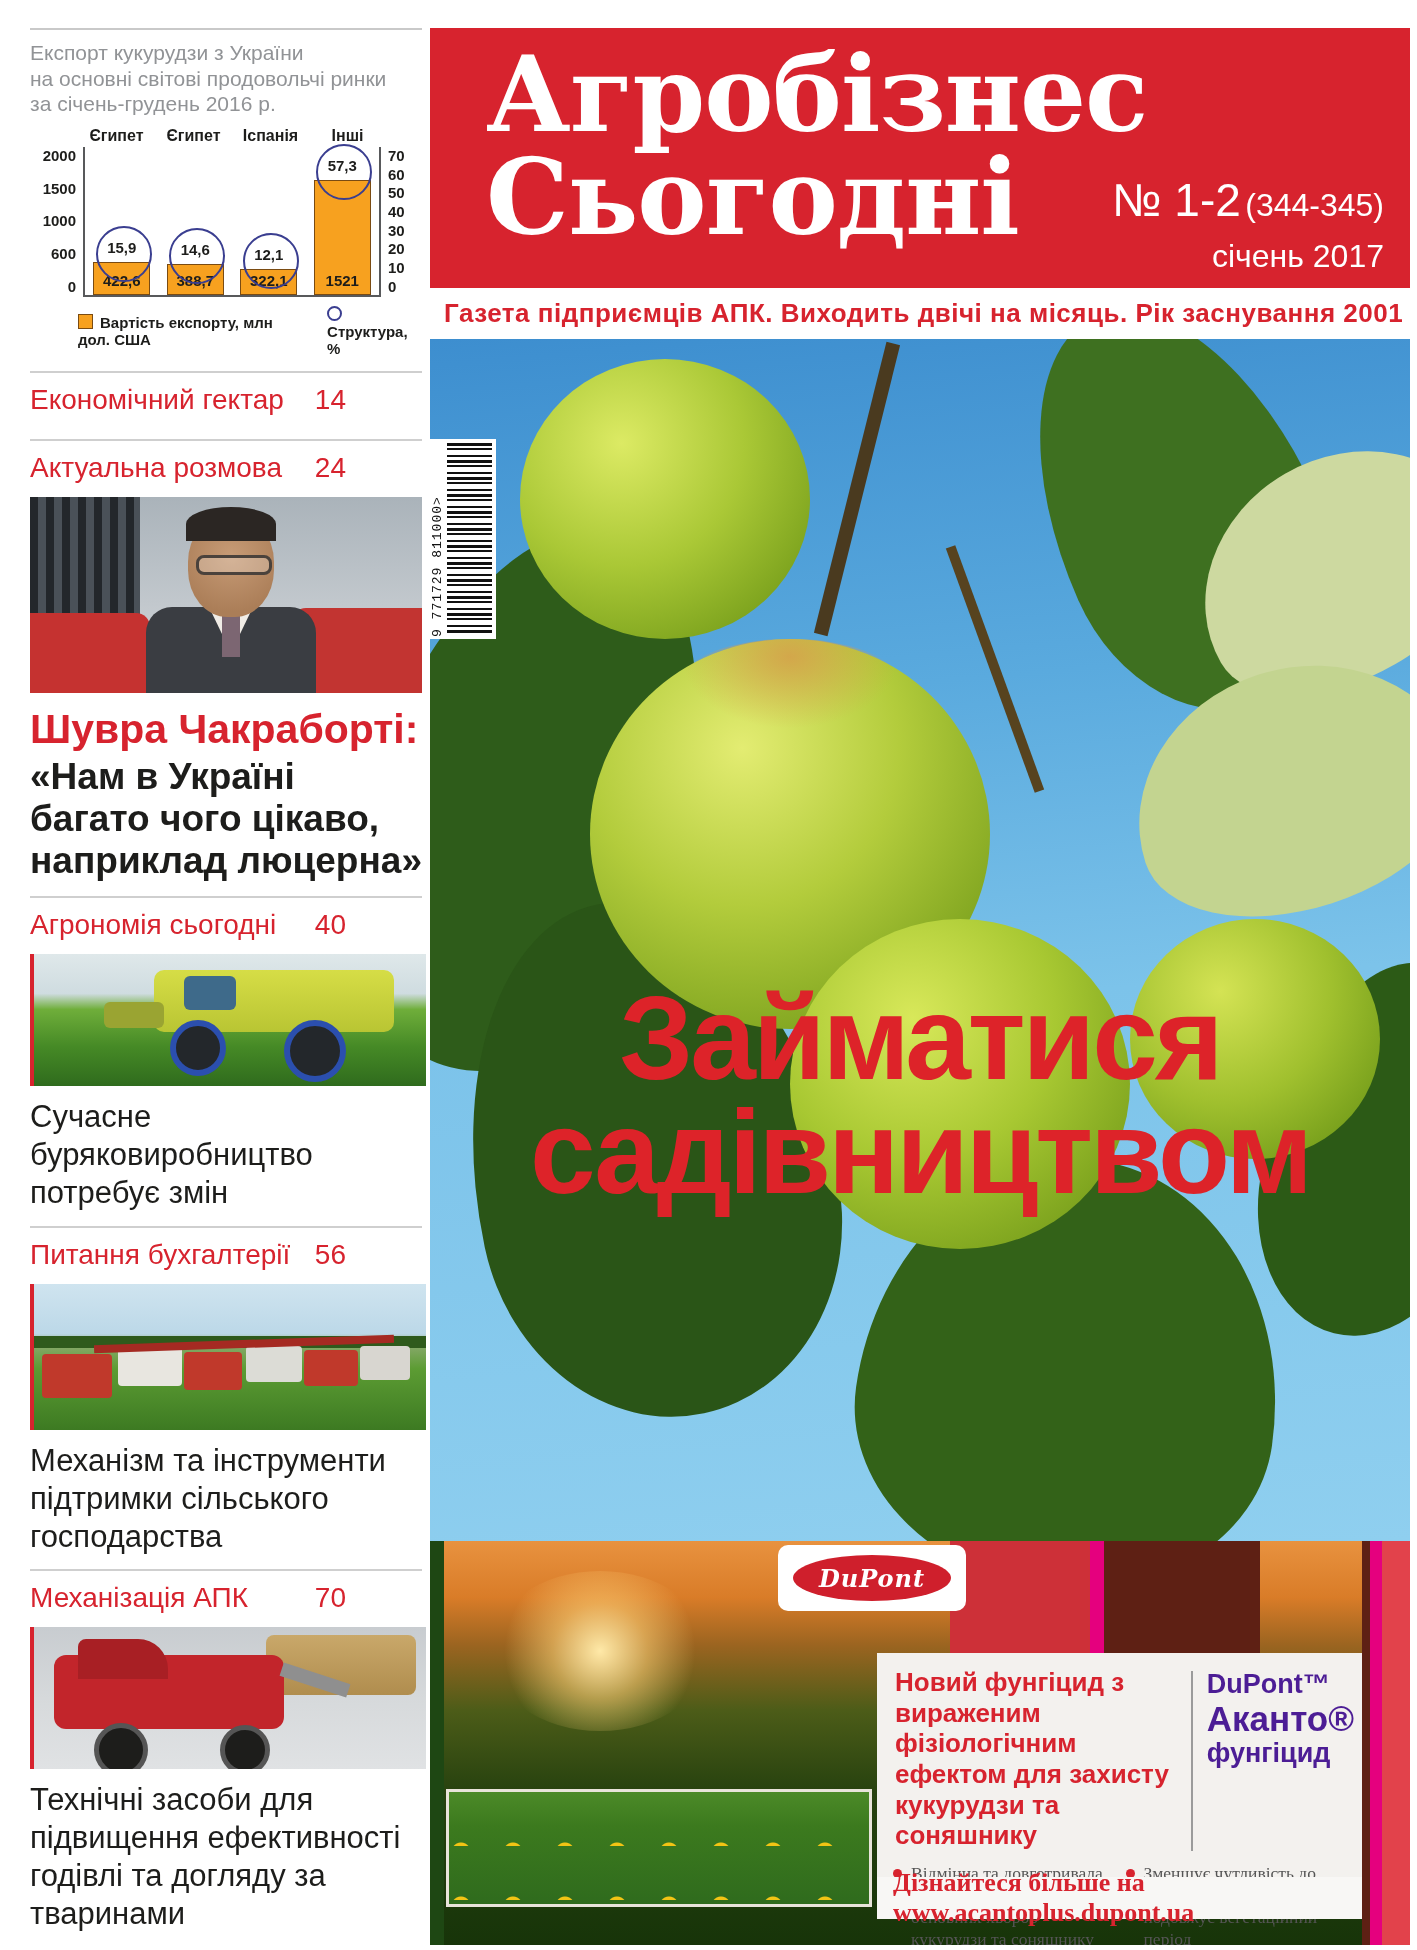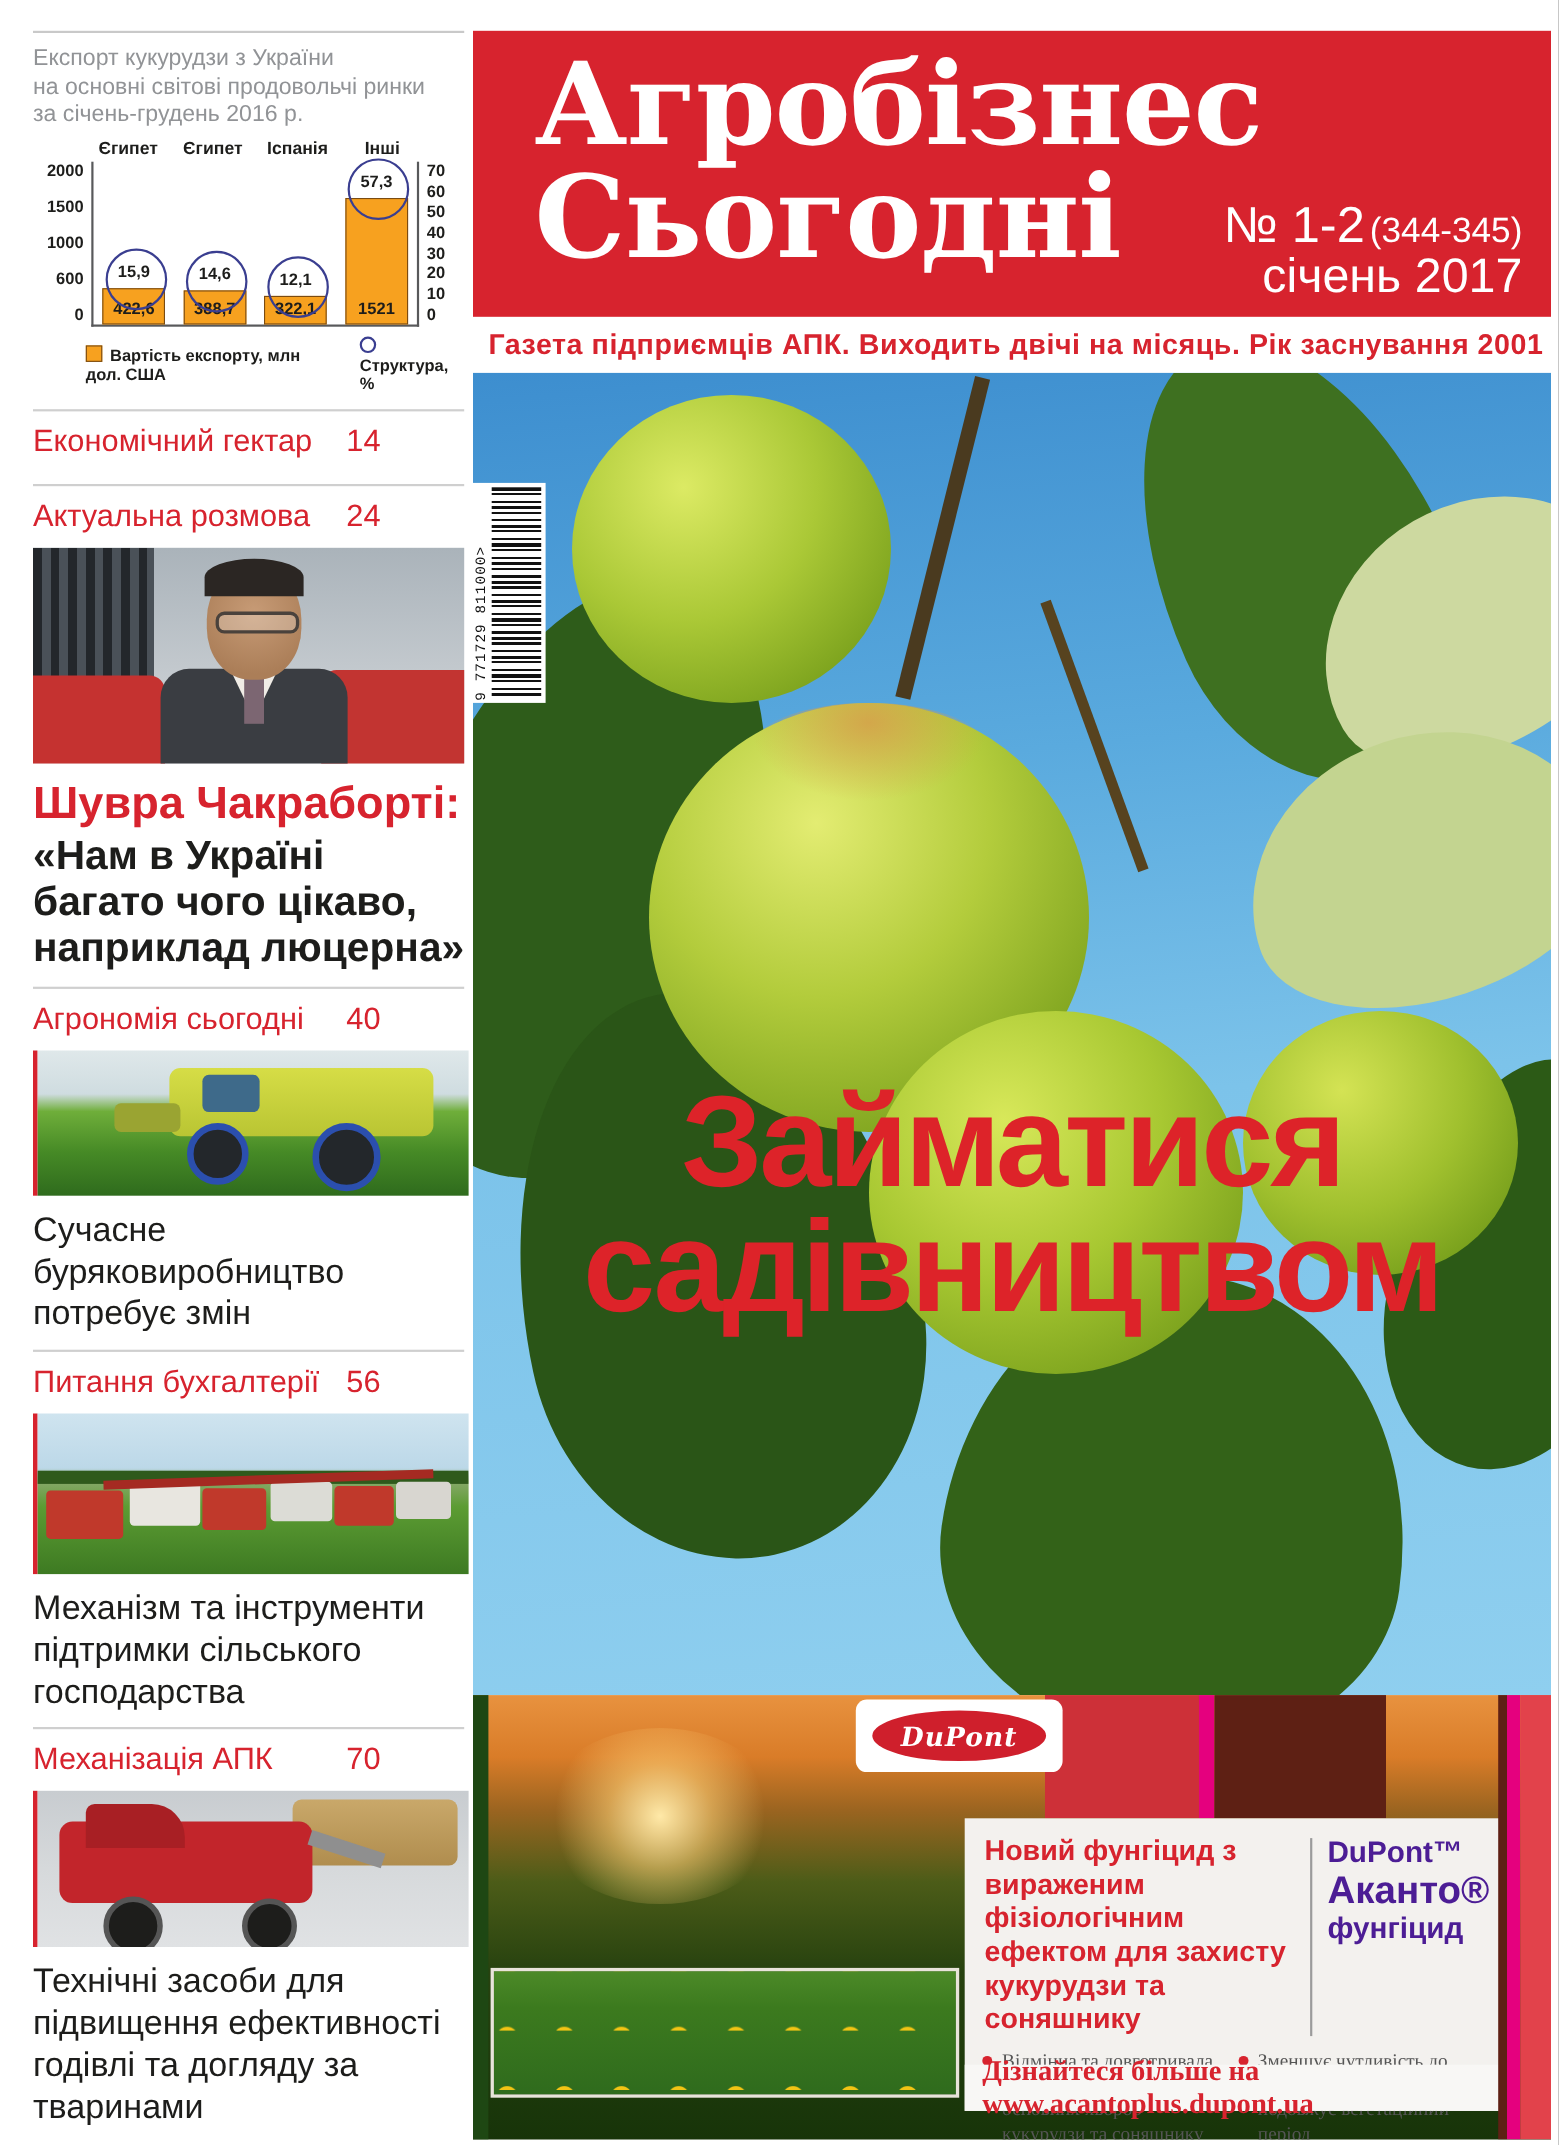--- a/index.html
+++ b/index.html
@@ -38,21 +38,21 @@
   
   .art{position:absolute;}
   
   .right-area{position:absolute;left:430px;top:28px;width:980px;}
   .banner{position:relative;height:260px;background:#d7232e;color:#fff;}
   .banner .mast{padding:16px 0 0 56px;font-family:"DejaVu Serif","Liberation Serif",serif;
                 font-weight:bold;font-size:104px;line-height:0.99;letter-spacing:-1px;}
   .issue{position:absolute;right:26px;bottom:14px;text-align:right;color:#fff;line-height:1.05;}
   .issue .no{font-size:46px;}
   .issue .rng{font-size:32px;}
-  .issue .dt{font-size:44px;margin-top:0;}
+  .issue .dt{font-size:32px;margin-top:16px;}
   .tagline{color:#d7232e;font-weight:bold;font-size:26px;margin:10px 0 0 14px;letter-spacing:0.5px;}
   .cover-photo{position:relative;height:1202px;margin-top:10px;overflow:hidden;
                background:linear-gradient(175deg,#3d8ecf 0%,#5aaade 30%,#7cc3ea 55%,#8fcfef 100%);}
   .leaf{position:absolute;border-radius:50% 50% 50% 50%/60% 60% 40% 40%;}
   .apple{position:absolute;border-radius:50%;}
   .headline{position:absolute;left:0;right:0;top:642px;text-align:center;color:#dd2329;
             font-weight:bold;font-size:118px;line-height:0.97;letter-spacing:-3px;}
   .barcode{position:absolute;left:0;top:100px;width:66px;height:200px;background:#fff;display:flex;}
   .bc-digits{writing-mode:vertical-rl;transform:rotate(180deg);font-family:"Liberation Mono",monospace;
              font-size:13px;color:#111;padding:2px 0 2px 2px;letter-spacing:1px;}

